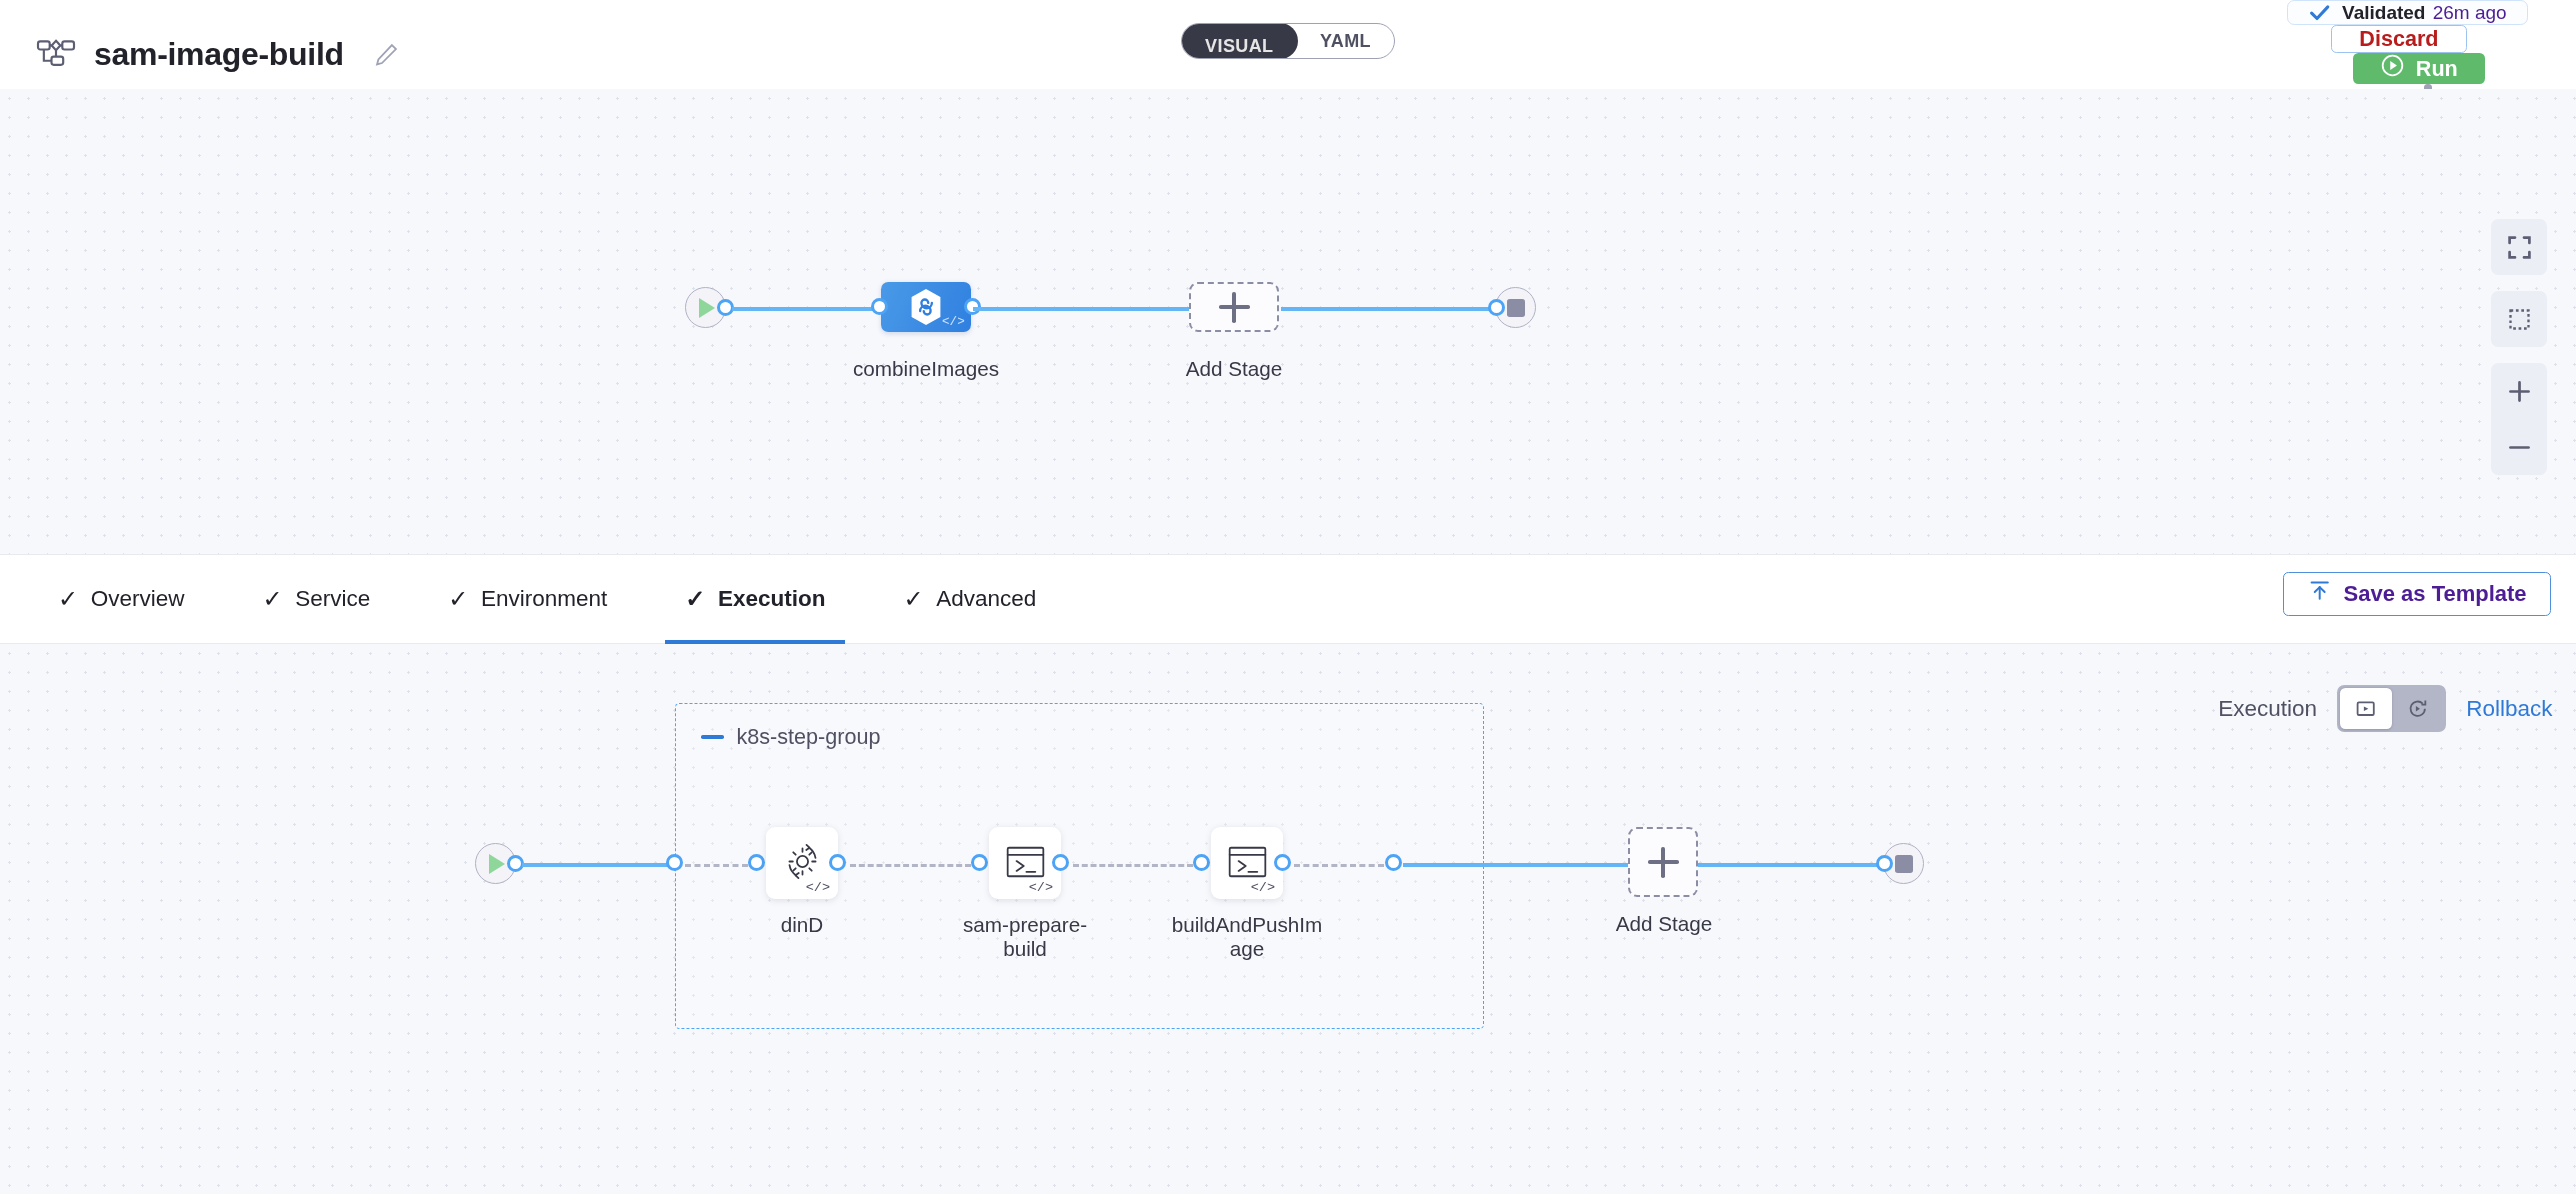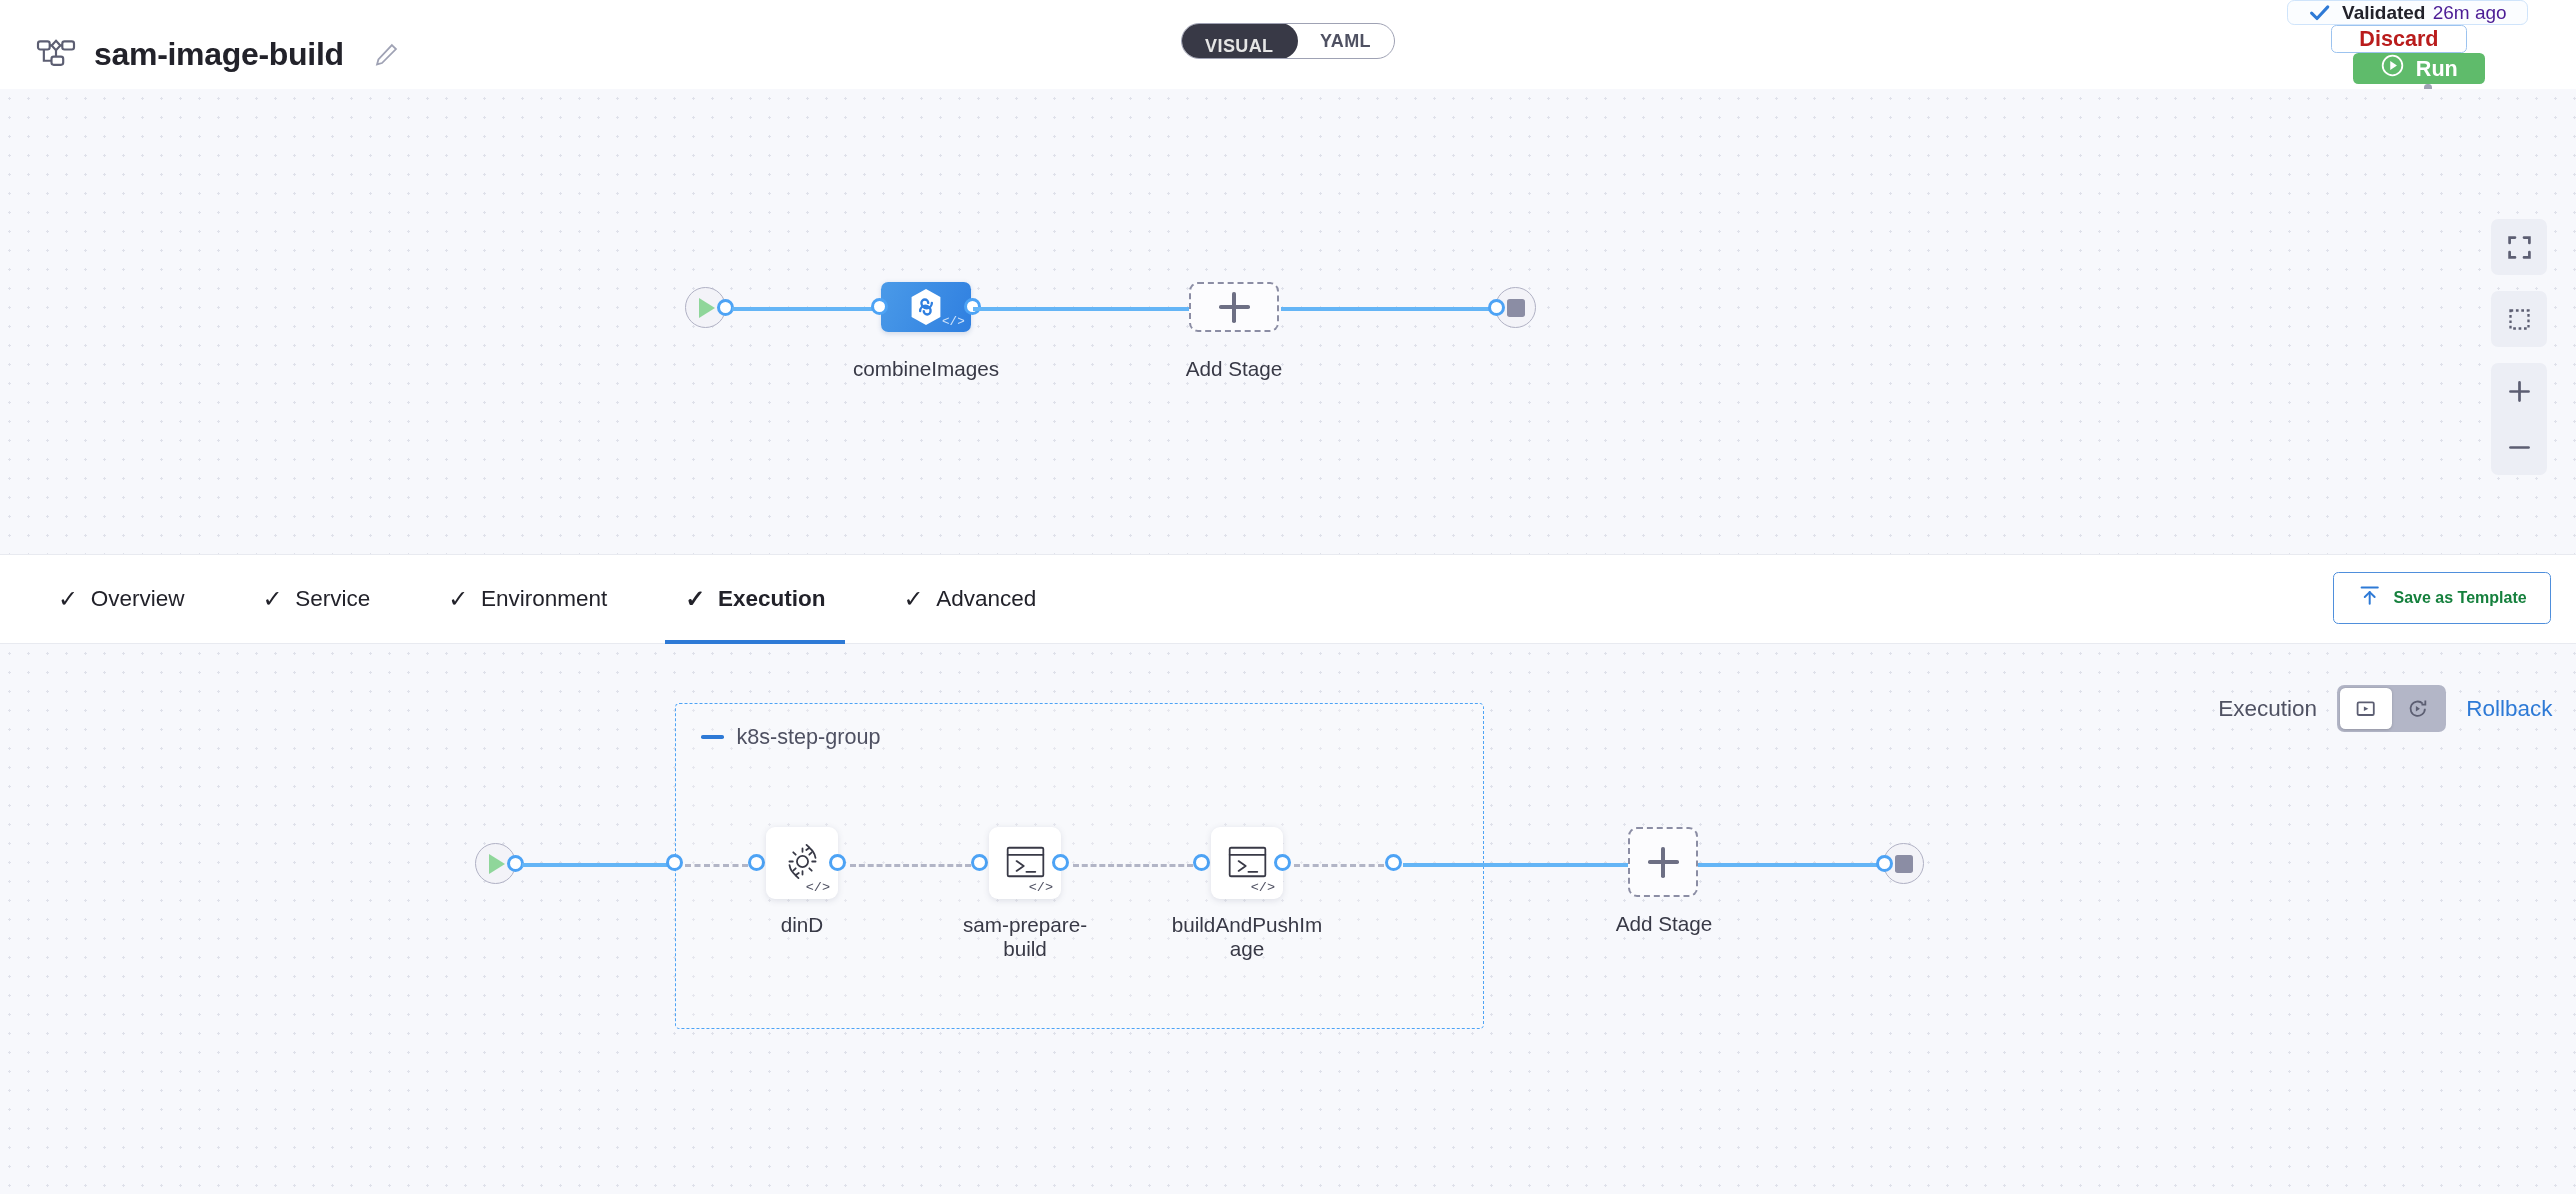--- a/index.html
+++ b/index.html
@@ -154,22 +154,22 @@
     margin-right: 38px;
   }
   .tab:first-child { margin-left: 38px; }
   .tab .tchk { font-size: 24px; color: #22222a; line-height: 1; }
   .tab.active { font-weight: bold; }
   .tab.active::after {
     content: ""; position: absolute; left: 0; right: 0; bottom: -0.9px; height: 5.4px; background: #2e7ad6;
   }
   .save-tpl-btn {
     position: absolute; right: 25px; top: 17px;
-    height: 52px; border: 0.9px solid #4f8fdc; border-radius: 5.4px; background: #fff;
-    color: #15803d; font-size: 16px; font-weight: bold; padding: 0 23.4px;
+    height: 44px; border: 0.9px solid #4f8fdc; border-radius: 5.4px; background: #fff;
+    color: #4c1d95; font-size: 22px; font-weight: bold; padding: 0 23.4px;
     display: flex; align-items: center; gap: 12.6px;
   }
 
   
   .exec-row { position: absolute; right: 23.4px; top: 685px; display: flex; align-items: center; gap: 20px; }
   .exec-label { font-size: 22.5px; color: #4f5162; }
   .exec-toggle {
     display: flex; background: #b3b6c7; border-radius: 7.2px; padding: 2.7px; height: 47px; align-items: center;
   }
   .exec-toggle .et {

